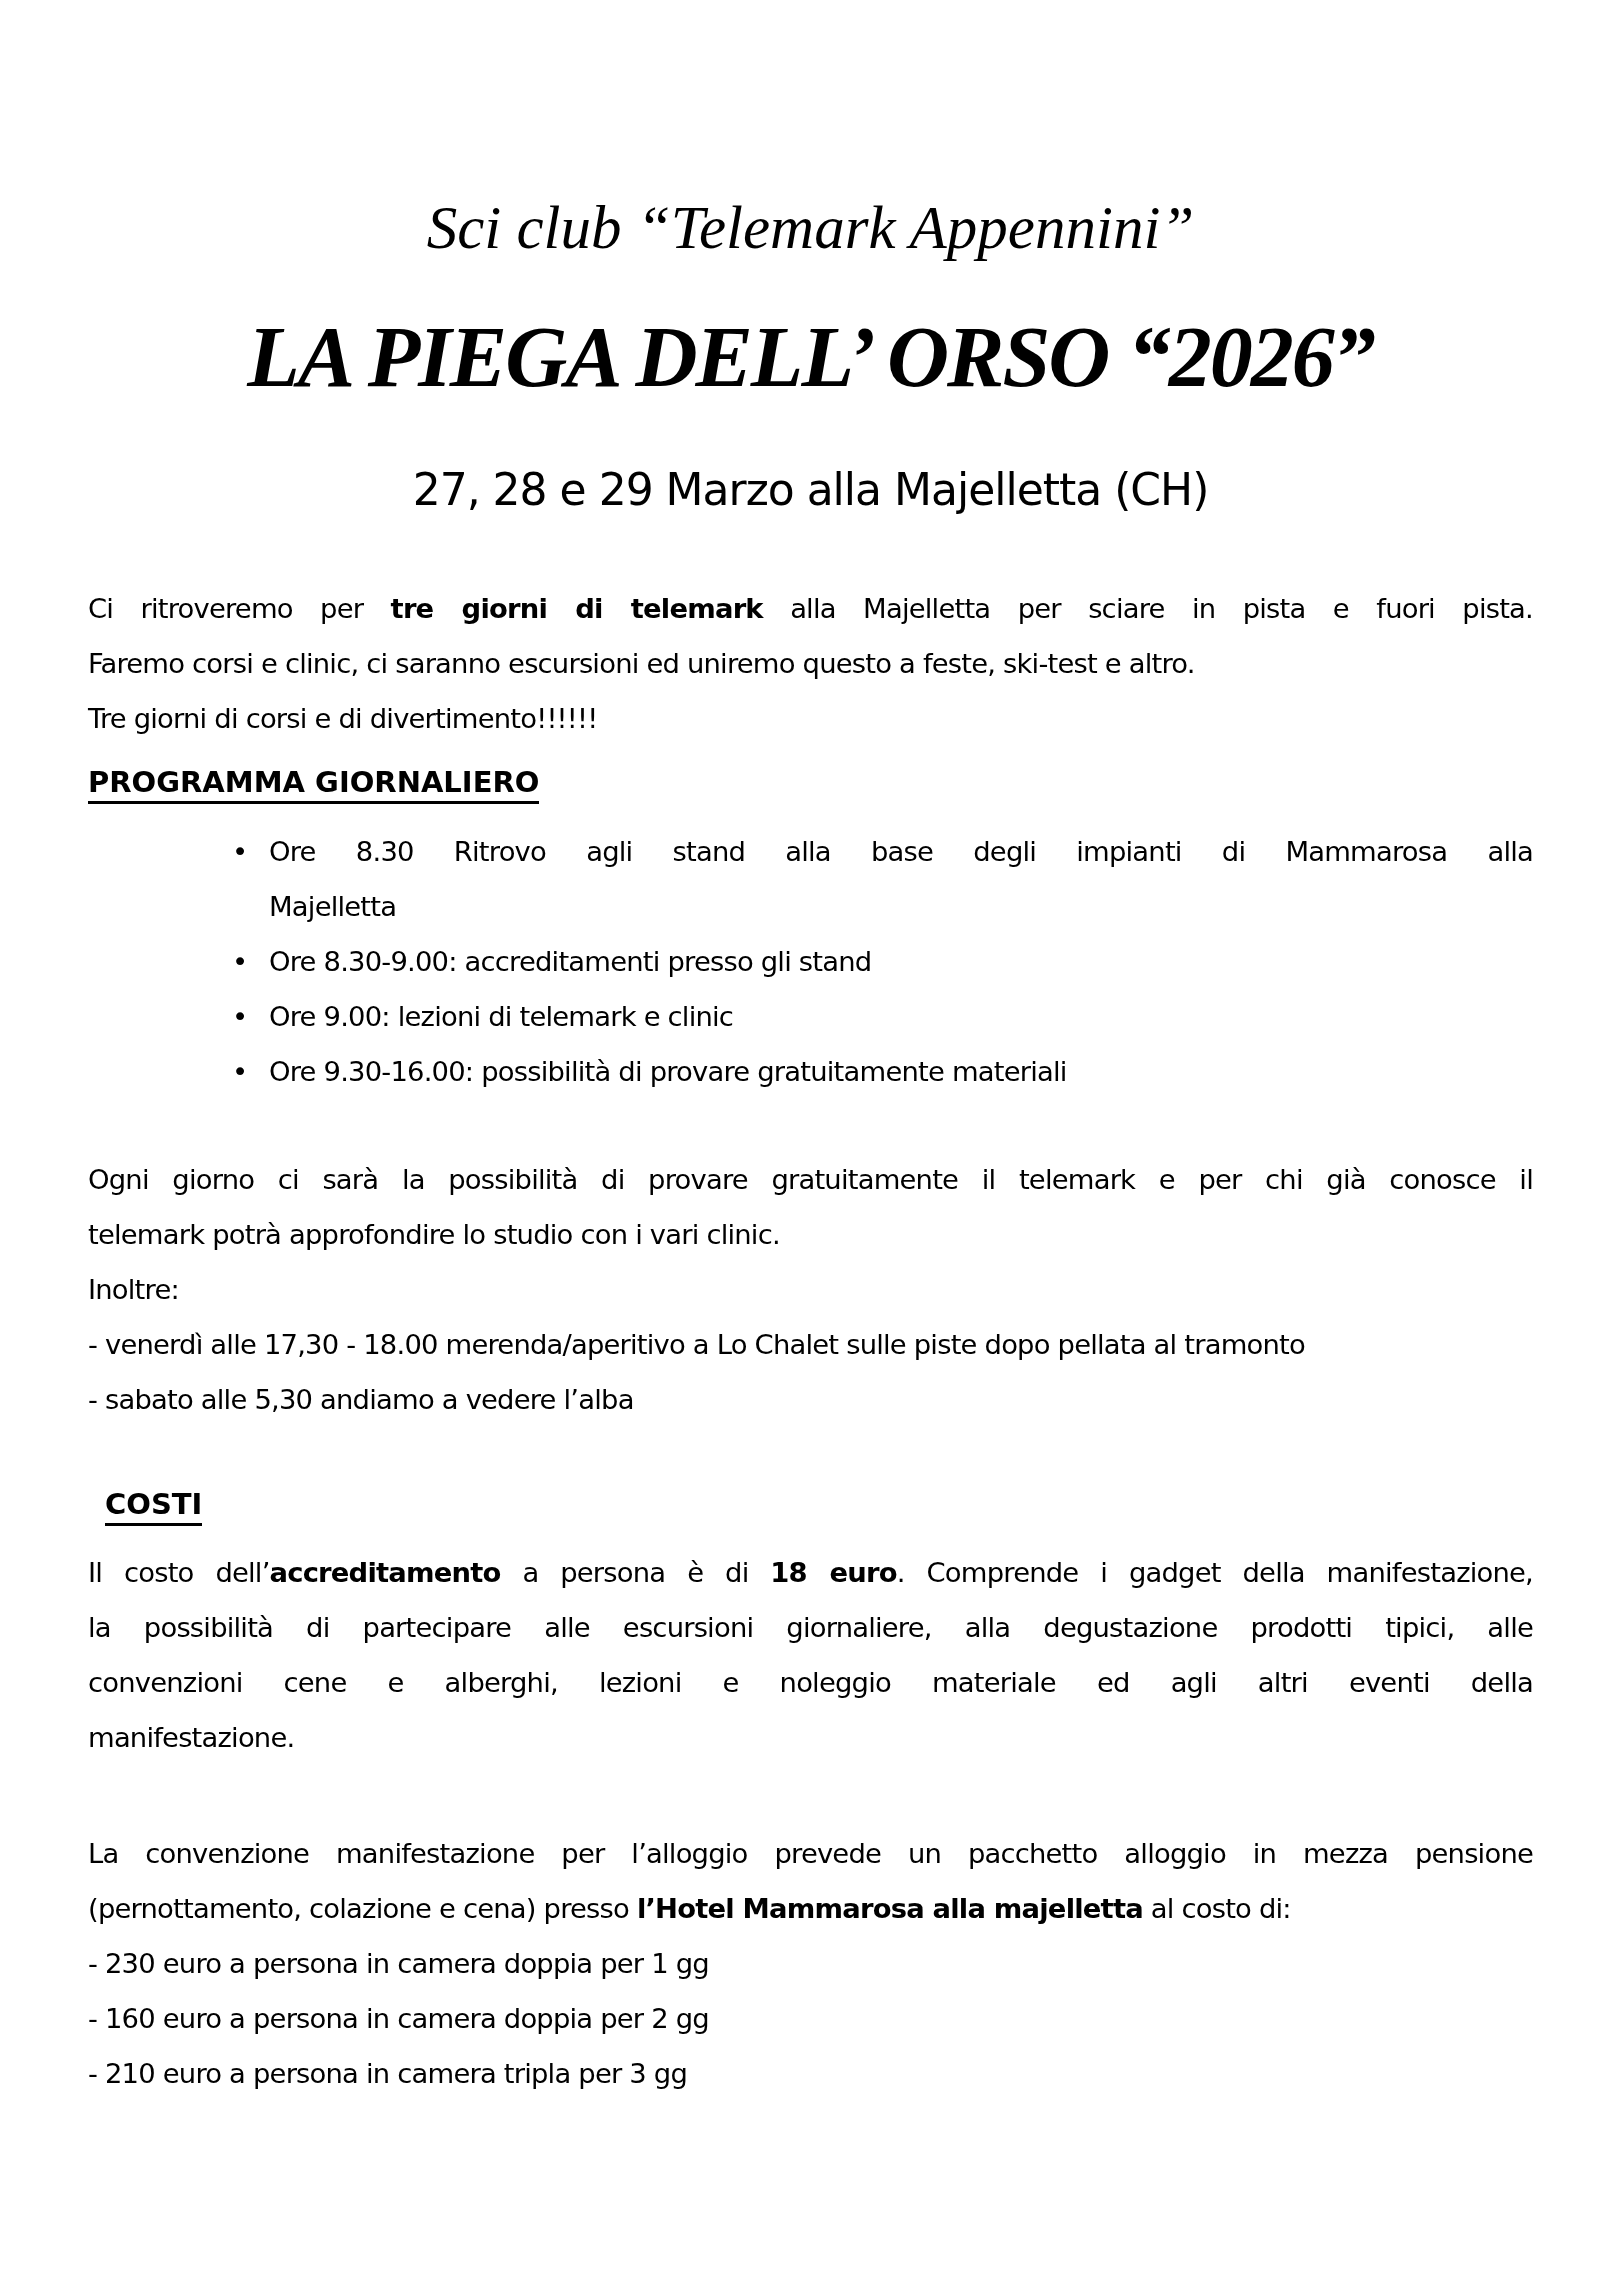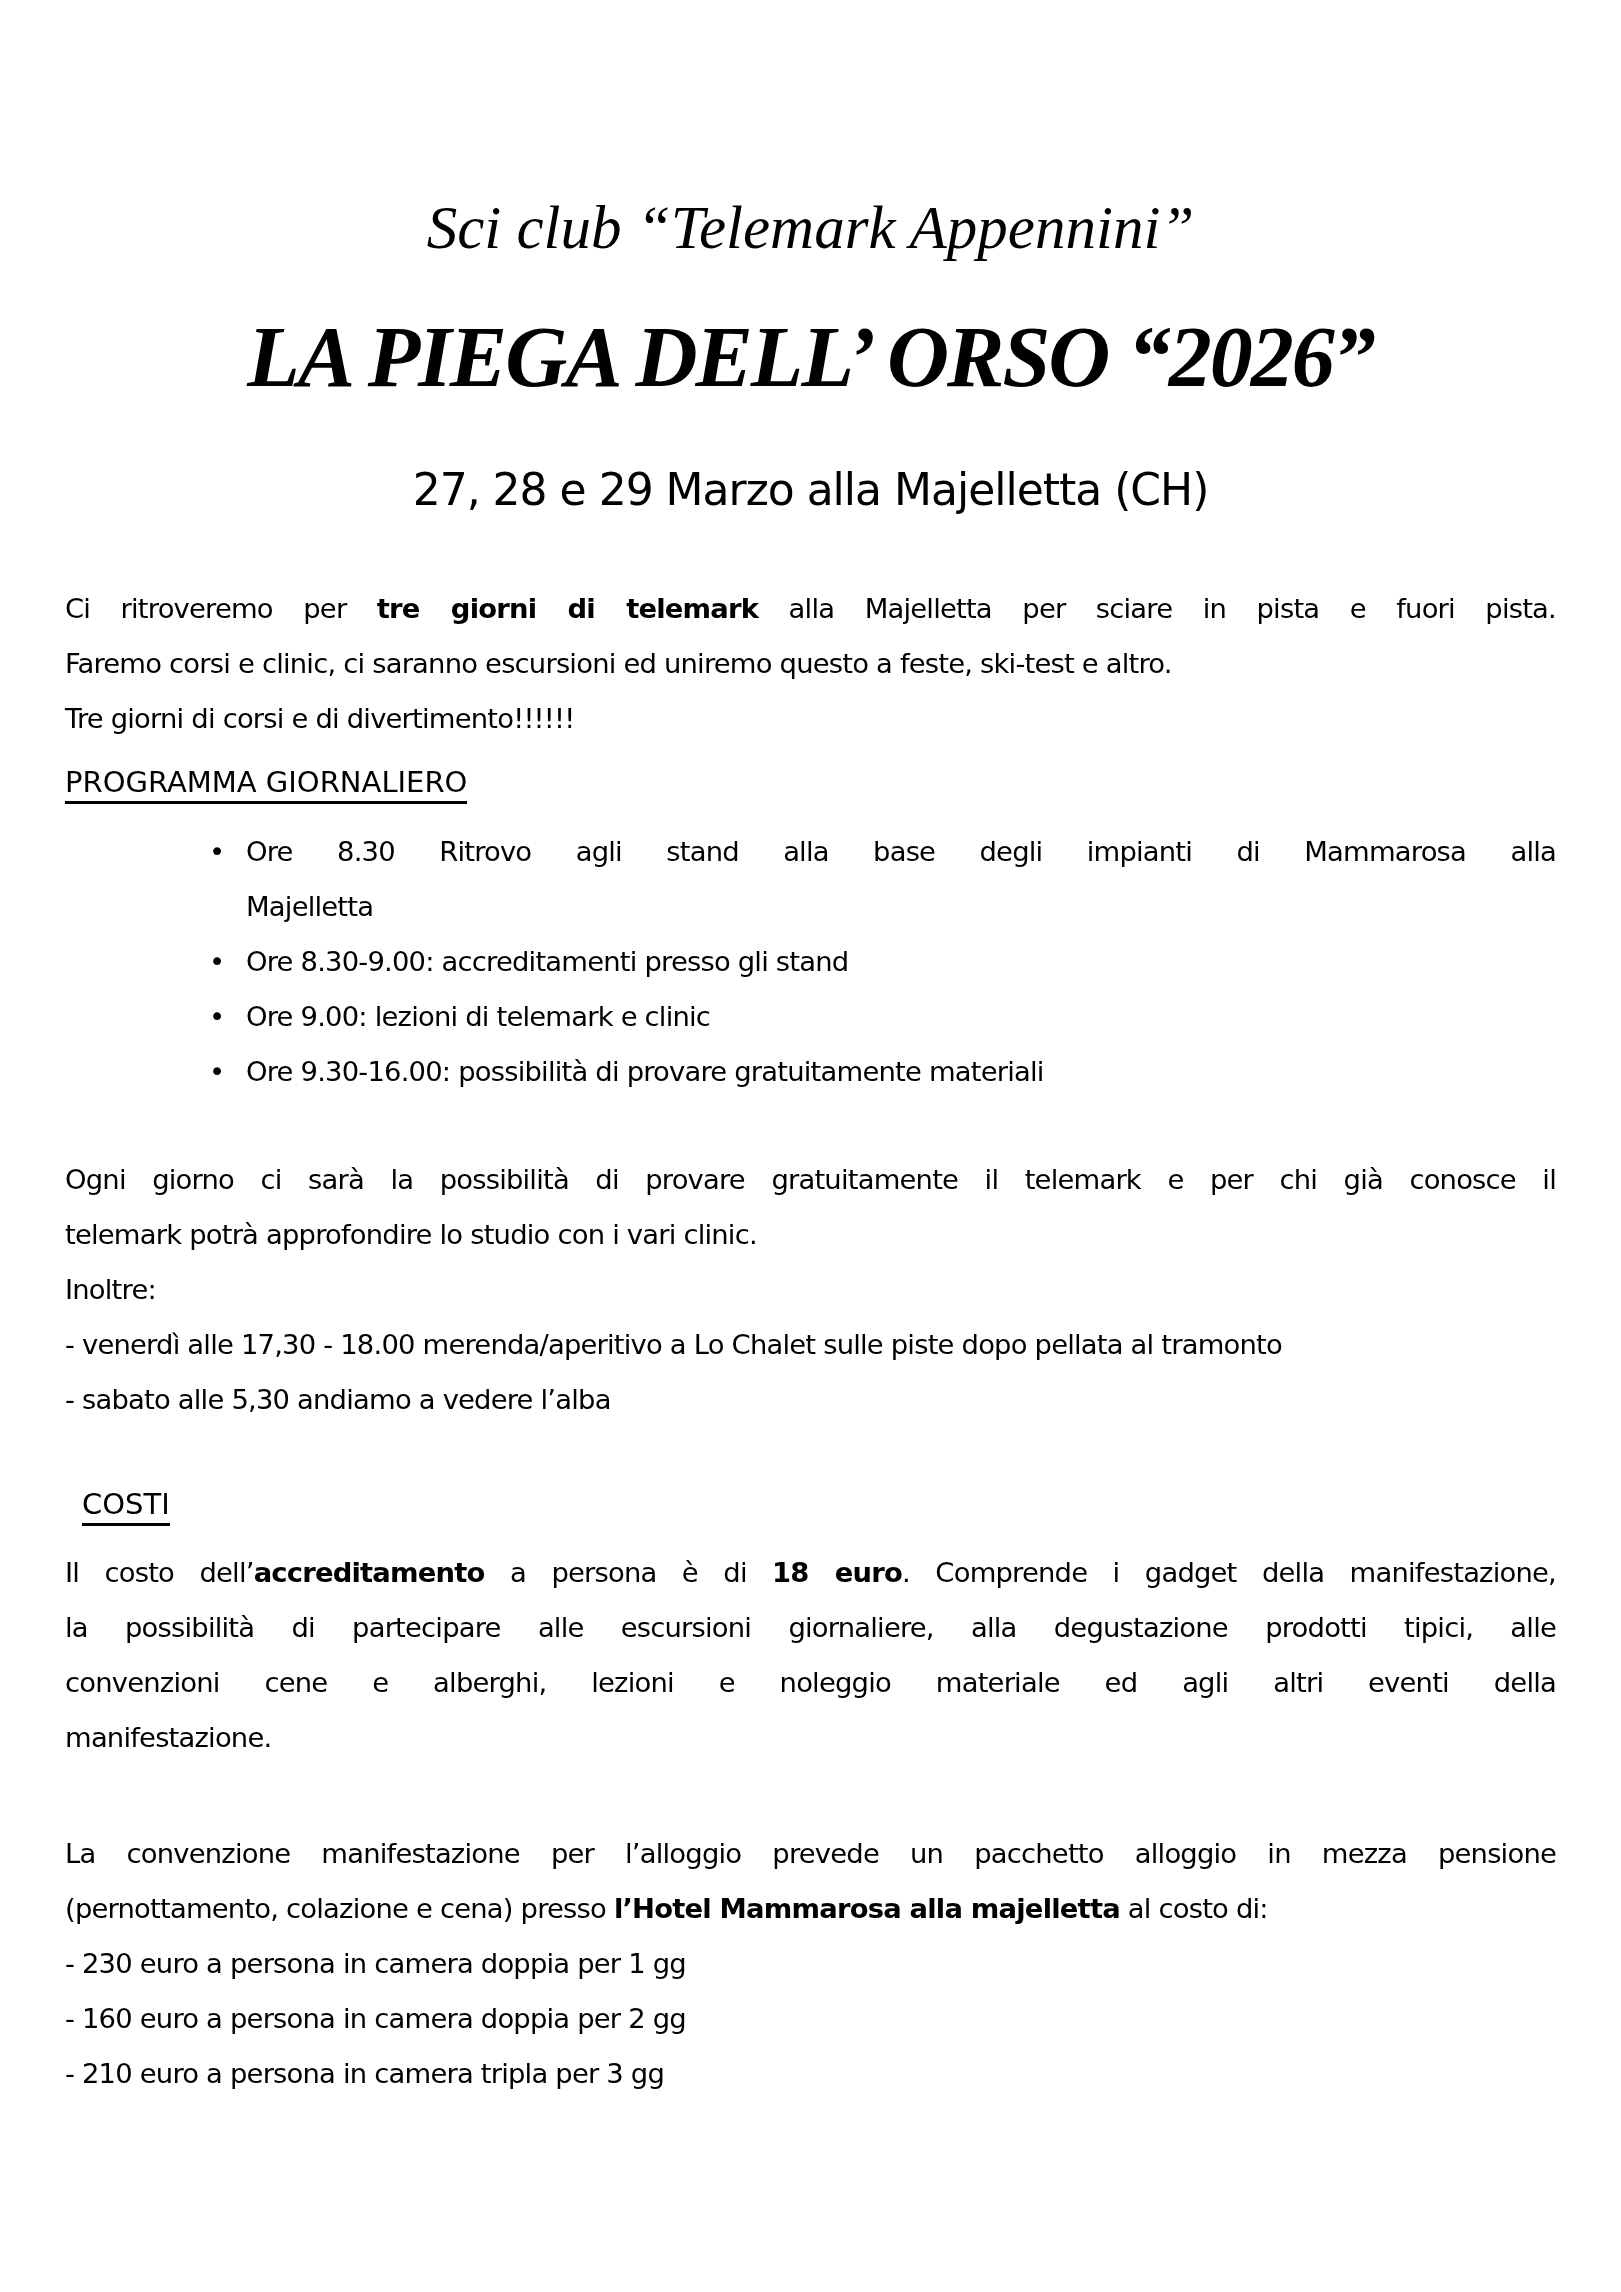--- a/index.html
+++ b/index.html
@@ -3,21 +3,21 @@
 <meta charset="utf-8">
 <style>
   html,body { margin:0; padding:0; background:#e8e8e8; }
   .page {
     position:relative;
     width:1621px; height:2293px;
     margin:0 auto;
     background:#ffffff;
     color:#000;
     box-sizing:border-box;
-    padding:0 65px;
+    padding:0 88px;
     overflow:hidden;
     font-family:"DejaVu Sans", sans-serif;
   }
   
   .club {
     margin-top:186px;
     text-align:center;
     font-family:"Liberation Serif", serif;
     font-style:italic;
     font-size:61px;
@@ -43,21 +43,21 @@
     letter-spacing:-1px;
     white-space:nowrap;
   }
   
   .bodytext { font-size:27.4px; letter-spacing:-0.8px; }
   .line { line-height:55px; min-height:55px; }
   .just { text-align:justify; text-align-last:justify; text-justify:inter-word; }
   b { font-weight:700;margin-top:36px; }
   .section-heading {
     font-size:29px;
-    font-weight:400;
+    font-weight:700;
     line-height:55px;
     letter-spacing:0px;
   }
   .section-heading .hd {
     border-bottom:3.9px solid #000;
     padding-bottom:2px;
   }
   .intro        { margin-top:57px; }
   .heading-prog { margin-top:8.8px; }
   .bullets      { margin-top:14.7px; }

